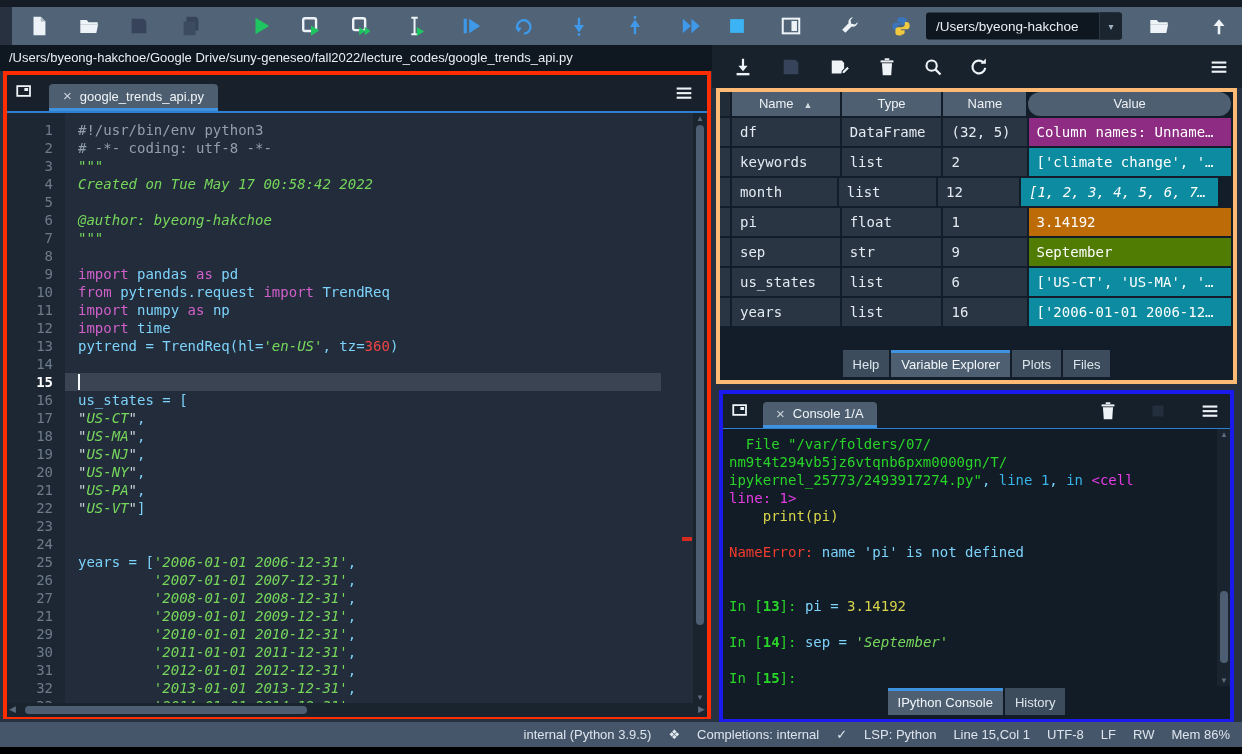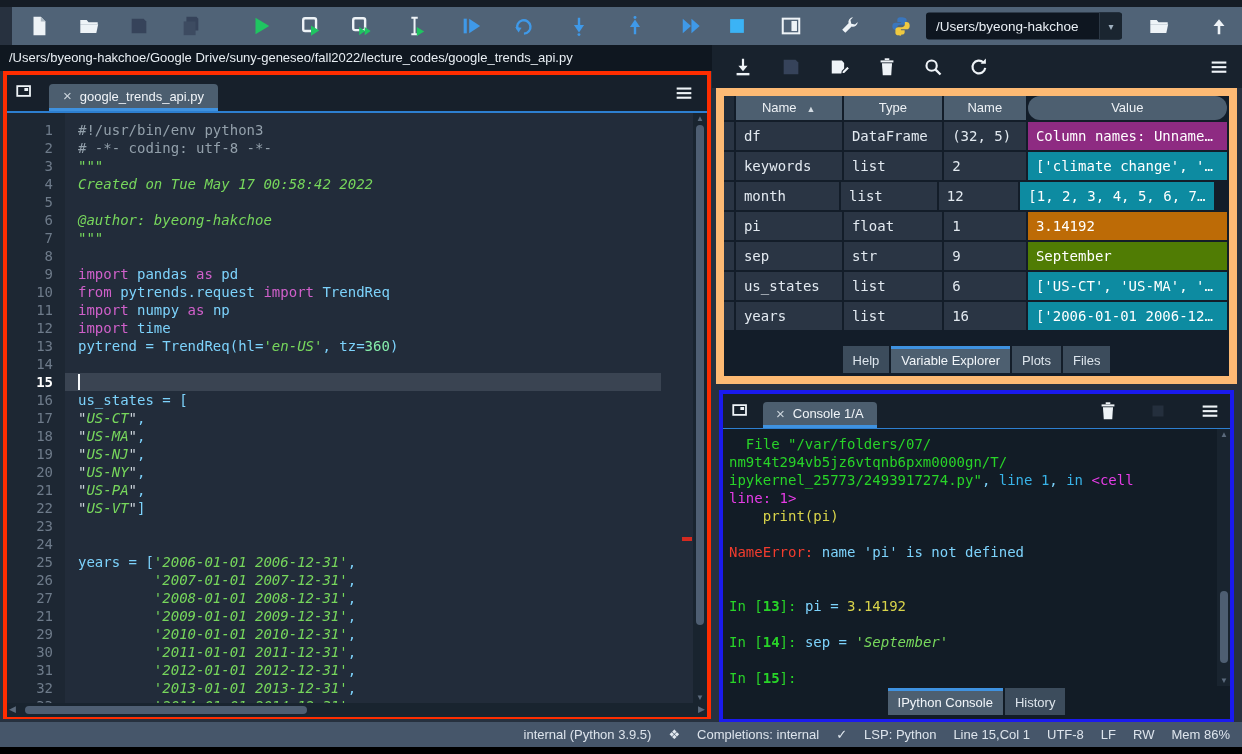--- a/index.html
+++ b/index.html
@@ -43,26 +43,26 @@
   .scrollflag{position:absolute;right:14px;top:0;width:12px;height:100%;background:#222c3a;}
   .flag-red{position:absolute;left:1px;width:10px;height:4px;background:#d42a20;}
   .vscroll{position:absolute;right:0;top:0;width:14px;height:100%;background:#19242f;}
   .vthumb{position:absolute;left:3px;top:12px;width:8px;height:500px;background:#4e5e72;border-radius:5px;}
   .varr{position:absolute;left:0;width:14px;text-align:center;font-size:8px;color:#5b6a7c;}
   .hscroll{position:relative;height:14px;background:#19242f;}
   .hthumb{position:absolute;left:18px;top:3px;width:282px;height:8px;background:#4e5e72;border-radius:5px;}
   .harr{position:absolute;top:1px;font-size:9px;color:#5b6a7c;}
   
   .tx{color:#7dd3fc}.cm{color:#93a0ab}.st{color:#77d75c}
-  .sti{color:#77d75c;font-style:italic}.kw{color:#d060ca}.nu{color:#86efac}.q{color:#cdd5dc}
+  .sti{color:#77d75c;font-style:italic}.kw{color:#d060ca}.nu{color:#ef4444}.q{color:#cdd5dc}
   
   .gr{color:#28d428}.grb{color:#28d428;font-weight:bold}.cy{color:#38b3e8}
   .mg{color:#e53ce5}.ye{color:#d9d44a}.rd{color:#f23c2e}
   
-  .varexp{left:716px;top:88px;width:521px;height:296px;border:8px solid #fdba74;
+  .varexp{left:716px;top:88px;width:521px;height:296px;border:4px solid #fdba74;
           box-sizing:border-box;background:#131d29;display:flex;flex-direction:column;}
   .vrow{display:flex;margin-bottom:2px;}
   .vcell{box-sizing:border-box;}
   .vhead .vcell{background:#4d5f70;color:#edf1f5;font-size:13px;height:24px;line-height:24px;text-align:center;}
   .vhead .idx, .vrowd .idx{background:#212c39;}
   .vrowd .vcell{background:#2a3544;color:#e3eaf1;height:28px;line-height:28px;
                 font-family:"DejaVu Sans Mono",monospace;font-size:14px;padding-left:8px;
                 white-space:nowrap;overflow:hidden;}
   .vrowd .val{color:#ffffff;}
   .vtabs{margin-top:auto;display:flex;justify-content:center;gap:2px;padding-bottom:3px;}
@@ -391,21 +391,21 @@
           <div class="vcell" style="width: 109px; margin-right: 2px;">keywords</div>
           <div class="vcell" style="width: 101px; margin-right: 2px;">list</div>
           <div class="vcell" style="width: 84px; margin-right: 2px;">2</div>
           <div class="vcell val" style="width: 205px; margin-right: 2px; background: rgb(13, 139, 161);">['climate change', '…</div>
         </div>
         <div class="vrow vrowd">
           <div class="vcell idx" style="width: 10px; margin-right: 2px;"></div>
           <div class="vcell" style="width: 109px; margin-right: 2px;">month</div>
           <div class="vcell" style="width: 101px; margin-right: 2px;">list</div>
           <div class="vcell" style="width: 84px; margin-right: 2px;">12</div>
-          <div class="vcell val" style="width: 205px; margin-right: 15px; background: rgb(13, 139, 161);">[1, 2, 3, 4, 5, 6, 7…</div>
+          <div class="vcell val" style="width: 205px; margin-right: 15px; background: rgb(13, 139, 161); font-style: italic;">[1, 2, 3, 4, 5, 6, 7…</div>
         </div>
         <div class="vrow vrowd">
           <div class="vcell idx" style="width: 10px; margin-right: 2px;"></div>
           <div class="vcell" style="width: 109px; margin-right: 2px;">pi</div>
           <div class="vcell" style="width: 101px; margin-right: 2px;">float</div>
           <div class="vcell" style="width: 84px; margin-right: 2px;">1</div>
           <div class="vcell val" style="width: 205px; margin-right: 2px; background: rgb(189, 107, 6);">3.14192</div>
         </div>
         <div class="vrow vrowd">
           <div class="vcell idx" style="width: 10px; margin-right: 2px;"></div>

